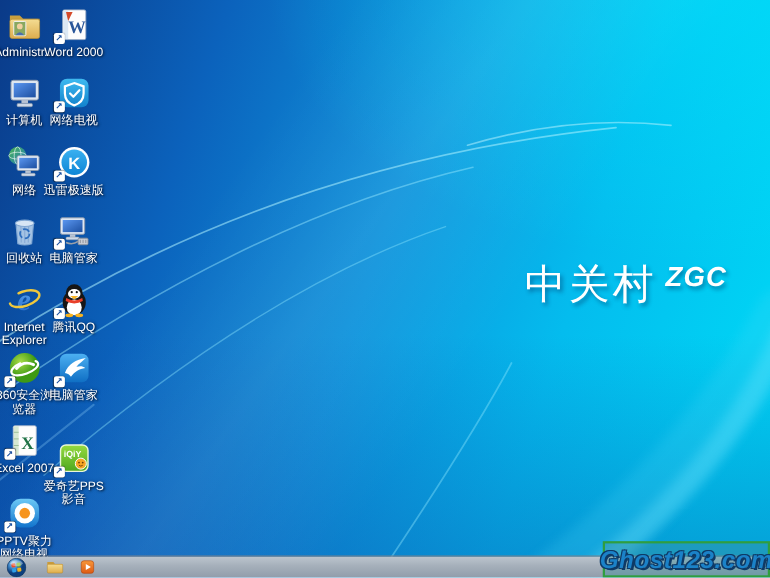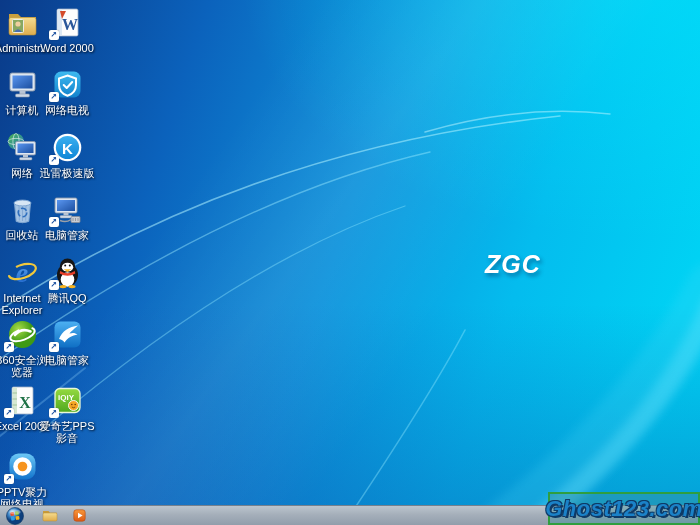--- a/index.html
+++ b/index.html
@@ -17,21 +17,21 @@
       radial-gradient(ellipse 620px 400px at 92% -4%, rgba(0,236,255,0.50), rgba(0,210,250,0) 65%),
       linear-gradient(108deg, #0a3a88 0%, #0b62bc 24%, #0e93dc 48%, #04bcee 70%, #00d2f4 90%, #00d6f6 100%);
   }
   .arcs{position:absolute;inset:0;pointer-events:none;}
   
   .brand{
     position:absolute;left:477px;top:240px;display:flex;align-items:flex-start;
     color:#fff;text-shadow:2px 3px 4px rgba(0,30,80,0.45);white-space:nowrap;
   }
   .brand-cn{font-size:37px;letter-spacing:3px;font-weight:500;line-height:1;}
-  .brand-en{font-size:25px;font-weight:bold;font-style:italic;margin-left:8px;margin-top:12px;line-height:1;letter-spacing:1px;}
+  .brand-en{font-size:25px;font-weight:bold;font-style:italic;margin-left:8px;line-height:1;letter-spacing:1px;}
   
   .cell{position:absolute;width:60px;text-align:center;cursor:default;}
   .ico{width:33px;height:33px;margin:0 auto;position:relative;}
   .ico svg{display:block;}
   .lbl{
     margin-top:3px;font-size:11px;line-height:1.1;color:#fff;
     text-shadow:1px 1px 2px rgba(0,0,0,0.75), 0 0 3px rgba(0,20,60,0.5);
     word-break:break-word;
   }
   .sc{
@@ -78,20 +78,21 @@
       <path d="M 40 432 Q 240 262 405 206" stroke="#8fe8ff" stroke-width="1.3" opacity="0.40"></path>
       <path d="M 425 132 Q 520 104 610 114" stroke="#c2f6ff" stroke-width="1.5" opacity="0.50"></path>
       <path d="M -15 448 L 85 368" stroke="#9adcff" stroke-width="2" opacity="0.28"></path>
       <path d="M 470 552 Q 630 440 712 288" stroke="#4fd8f8" stroke-width="52" opacity="0.20" filter="url(#blur1)"></path>
       <path d="M 494 552 Q 650 448 714 300" stroke="#7ae8ff" stroke-width="20" opacity="0.30" filter="url(#blur1)"></path>
       <path d="M 330 545 Q 428 400 465 330" stroke="#8fe8ff" stroke-width="1.6" opacity="0.40"></path>
     </g>
   </svg>
 
   <div class="brand">
+    <span class="brand-cn">中关村</span>
     <span class="brand-en">ZGC</span>
   </div>
 
   <div class="cell" style="left:-8px;top:6px">
     <div class="ico">
       <svg width="33" height="33" viewBox="0 0 33 33">
         <defs>
             <linearGradient id="gf1" x1="0" y1="0" x2="0" y2="1">
               <stop offset="0" stop-color="#f4dc92"></stop>
               <stop offset="1" stop-color="#ddad4e"></stop>
@@ -319,21 +320,21 @@
         <line x1="6.5" y1="9" x2="11" y2="9" stroke="#8cb488" stroke-width="0.7"></line>
         <line x1="6.5" y1="15" x2="11" y2="15" stroke="#8cb488" stroke-width="0.7"></line>
         <line x1="6.5" y1="21" x2="11" y2="21" stroke="#8cb488" stroke-width="0.7"></line>
         <text x="19" y="24" font-size="16" font-weight="bold" text-anchor="middle" fill="#1e7145" font-family="'Liberation Serif',serif">X</text>
       </svg>
       <div class="sc">↗</div>
     </div>
     <div class="lbl">Excel 2007</div>
   </div>
 
-  <div class="cell" style="left:37px;top:384px">
+  <div class="cell" style="left:37px;top:400px">
     <div class="ico">
       <svg width="33" height="33" viewBox="0 0 33 33">
         <defs>
             <linearGradient id="gpps" x1="0" y1="0" x2="0" y2="1">
               <stop offset="0" stop-color="#95da40"></stop>
               <stop offset="1" stop-color="#4fa81e"></stop>
             </linearGradient>
           </defs>
         <rect x="4" y="4.5" width="25" height="24" rx="5" fill="url(#gpps)" stroke="#eaf7d8" stroke-width="1.3"></rect>
         <text x="15" y="15.5" text-anchor="middle" font-size="8" font-weight="bold" fill="#fff">iQiY</text>

